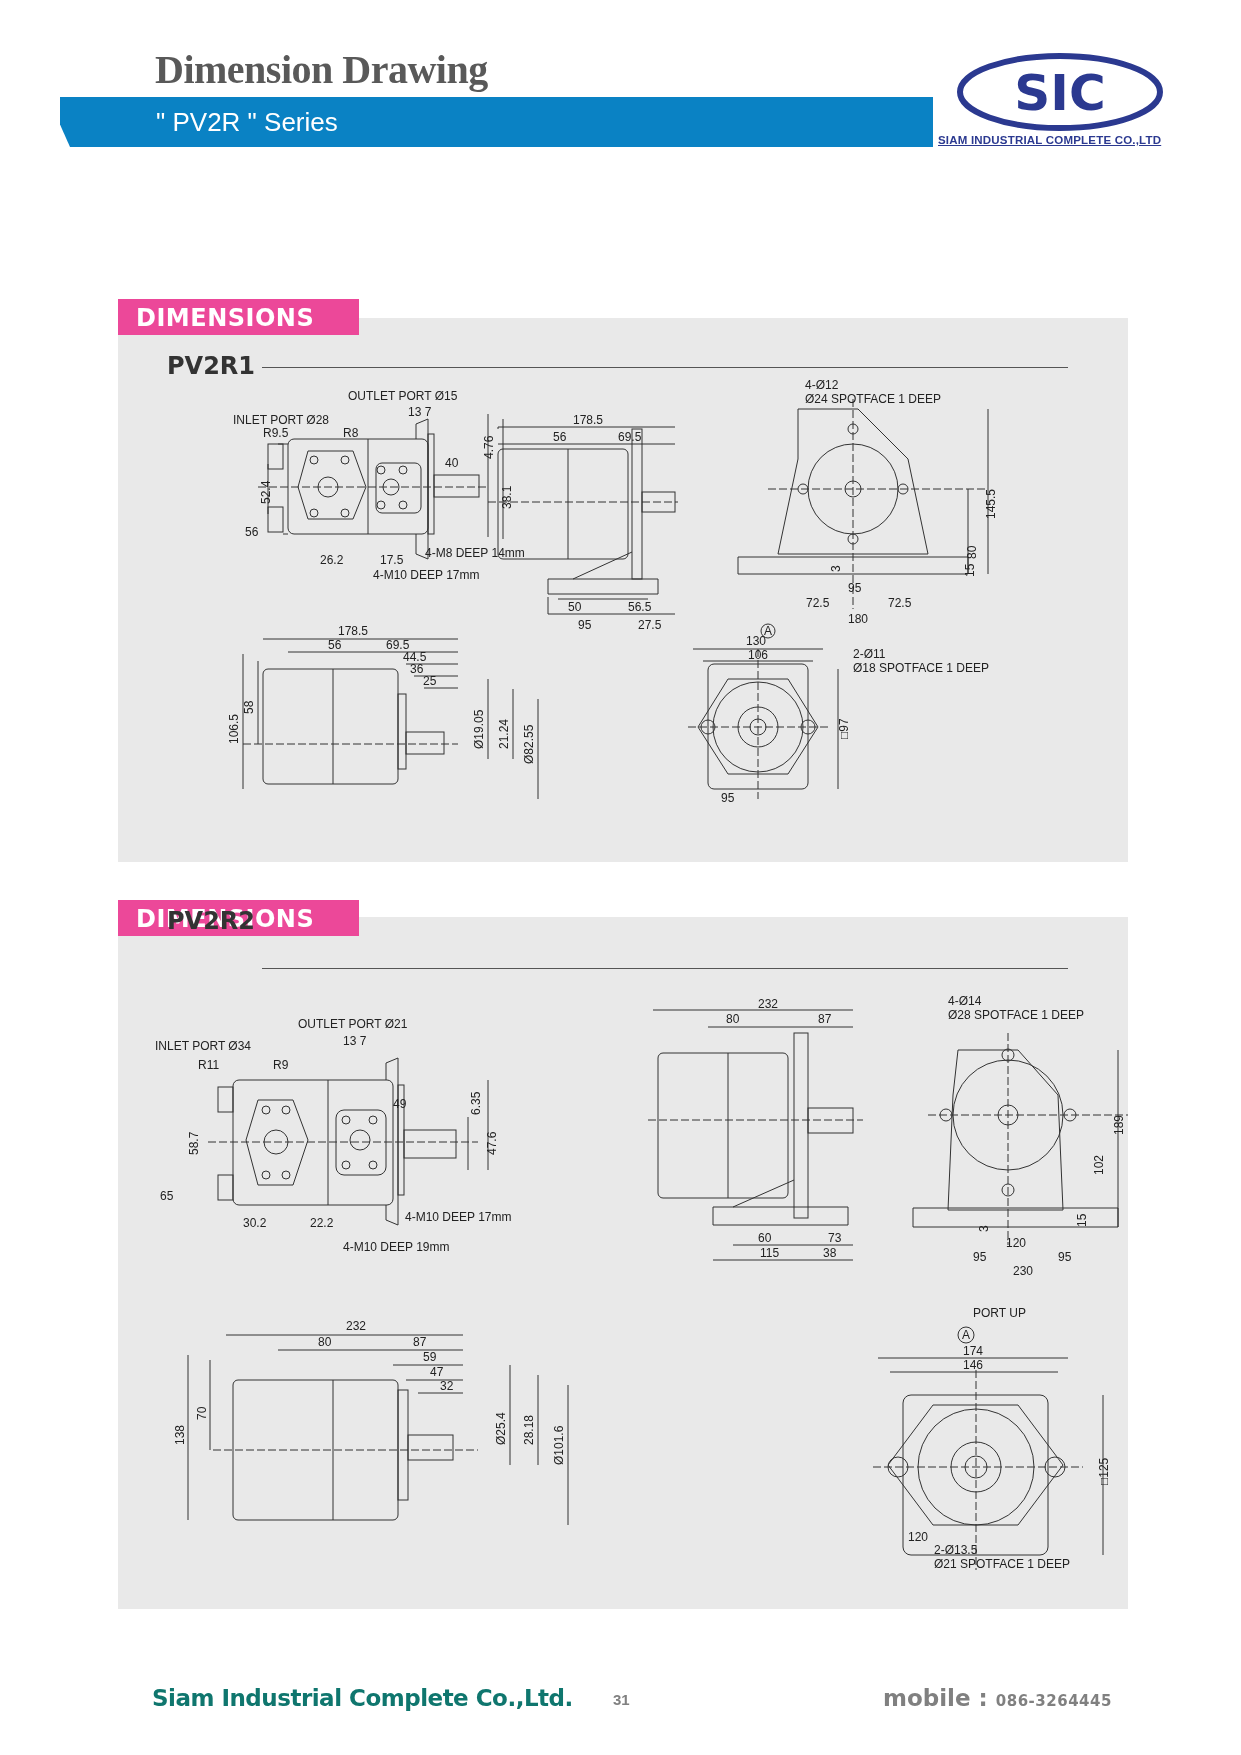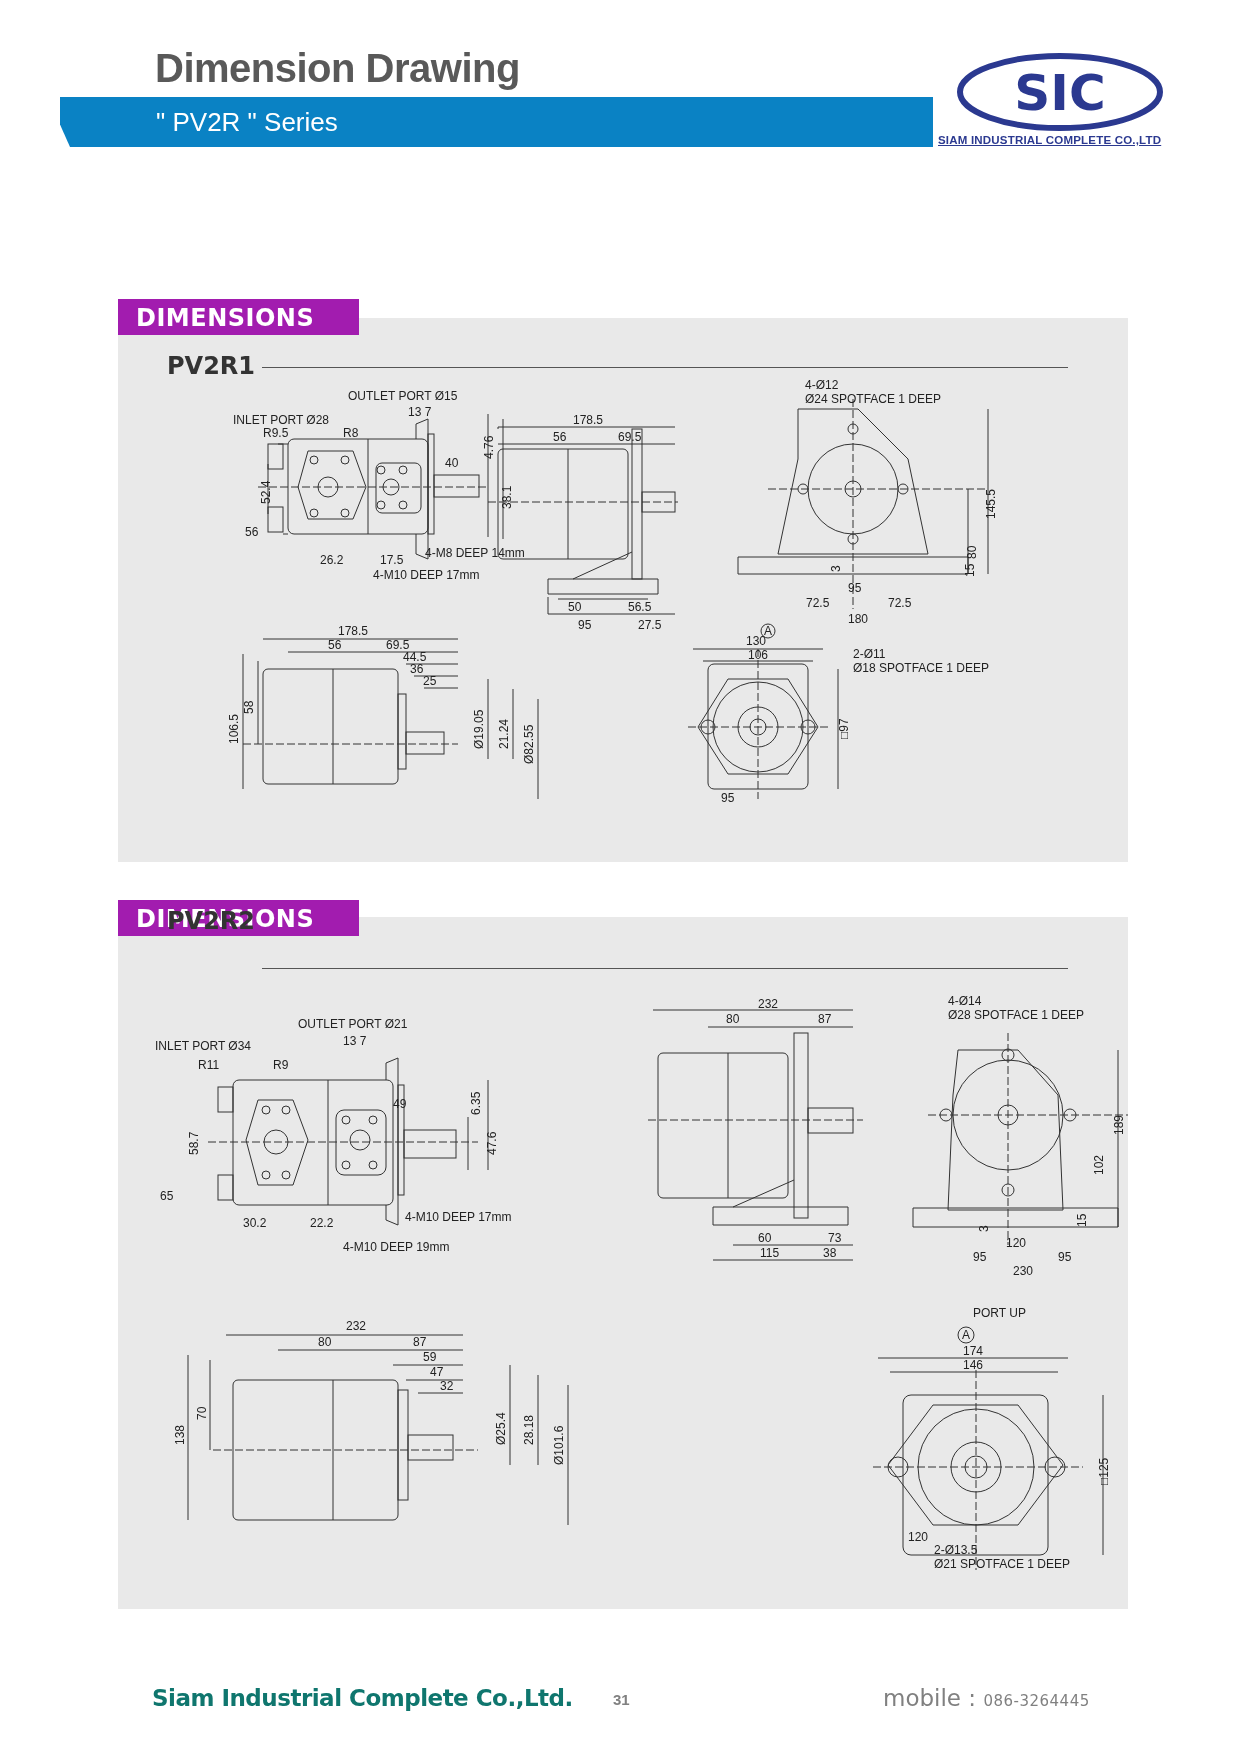--- a/index.html
+++ b/index.html
@@ -2,62 +2,62 @@
 <html><head>
 <meta charset="utf-8">
 <style>
   html, body { margin: 0; padding: 0; }
   body {
     width: 1241px; height: 1755px; background: #ffffff; position: relative; overflow: hidden;
     font-family: "Liberation Sans", sans-serif;
   }
   .page-title {
     position: absolute; left: 155px; top: 46px; font-size: 40px; font-weight: bold;
-    color: #595959; letter-spacing: -0.5px; font-family: Liberation Sans, sans-serif;
+    color: #595959; letter-spacing: -0.5px; font-family: Liberation Serif, serif;
   }
   .series-band {
     position: absolute; left: 60px; top: 97px; width: 873px; height: 50px;
     background: #0a82c4;
     clip-path: polygon(0 0, 100% 0, 100% 100%, 10px 100%, 0 55%);
   }
   .series-band span {
     position: absolute; left: 96px; top: 10px; font-size: 26px; color: #ffffff;
     font-family: "Liberation Sans", sans-serif;
   }
   .logo { position: absolute; left: 940px; top: 52px; width: 240px; height: 100px; }
   .logo-caption {
     position: absolute; left: 938px; top: 134px; font-size: 11.5px; font-weight: bold;
     color: #2b3990; white-space: nowrap; letter-spacing: 0.2px; text-decoration: underline;
   }
   .panel { position: absolute; left: 118px; width: 1010px; background: #e9e9e9; }
   .panel-1 { top: 318px; height: 544px; }
   .panel-2 { top: 917px; height: 692px; }
   .section-tab {
-    position: absolute; left: 118px; width: 241px; height: 36px; background: #a21caf;
+    position: absolute; left: 118px; width: 241px; height: 36px; background: #ec4899;
     color: #ffffff; font-size: 24px; font-weight: bold; letter-spacing: 0.5px;
     font-family: "DejaVu Sans", sans-serif;
   }
   .section-tab span { position: absolute; left: 18px; top: 5px; }
   .tab-1 { top: 299px; }
   .tab-2 { top: 900px; }
   .model-title {
     position: absolute; left: 167px; font-size: 24px; font-weight: bold; color: #333;
     font-family: "DejaVu Sans", sans-serif;
     text-align: right;
   }
   .model-rule { position: absolute; left: 262px; width: 806px; height: 1px; background: #555; }
   .drawing { position: absolute; left: 118px; }
   .drawing svg text { font-family: "Liberation Sans", sans-serif; font-size: 12px; fill: #222; }
   .footer-company {
     position: absolute; left: 152px; top: 1685px; font-size: 23px; font-weight: bold; color: #0f766e;
     font-family: "DejaVu Sans", sans-serif; letter-spacing: -0.5px;
   }
   .footer-page { position: absolute; left: 613px; top: 1691px; font-size: 15px; color: #808080; font-weight: bold; }
   .footer-mobile {
-    position: absolute; left: 883px; top: 1685px; font-size: 23px; font-weight: normal; color: #808080;
+    position: absolute; left: 883px; top: 1685px; font-size: 23px; font-weight: bold; color: #808080;
     font-family: "DejaVu Sans", sans-serif;
   }
   .footer-mobile .num { font-size: 15px; letter-spacing: 0.5px; }
 </style>
 </head>
 <body>
 
 <div class="page-title">Dimension Drawing</div>
 <div class="series-band">
   <span>" PV2R " Series</span>

